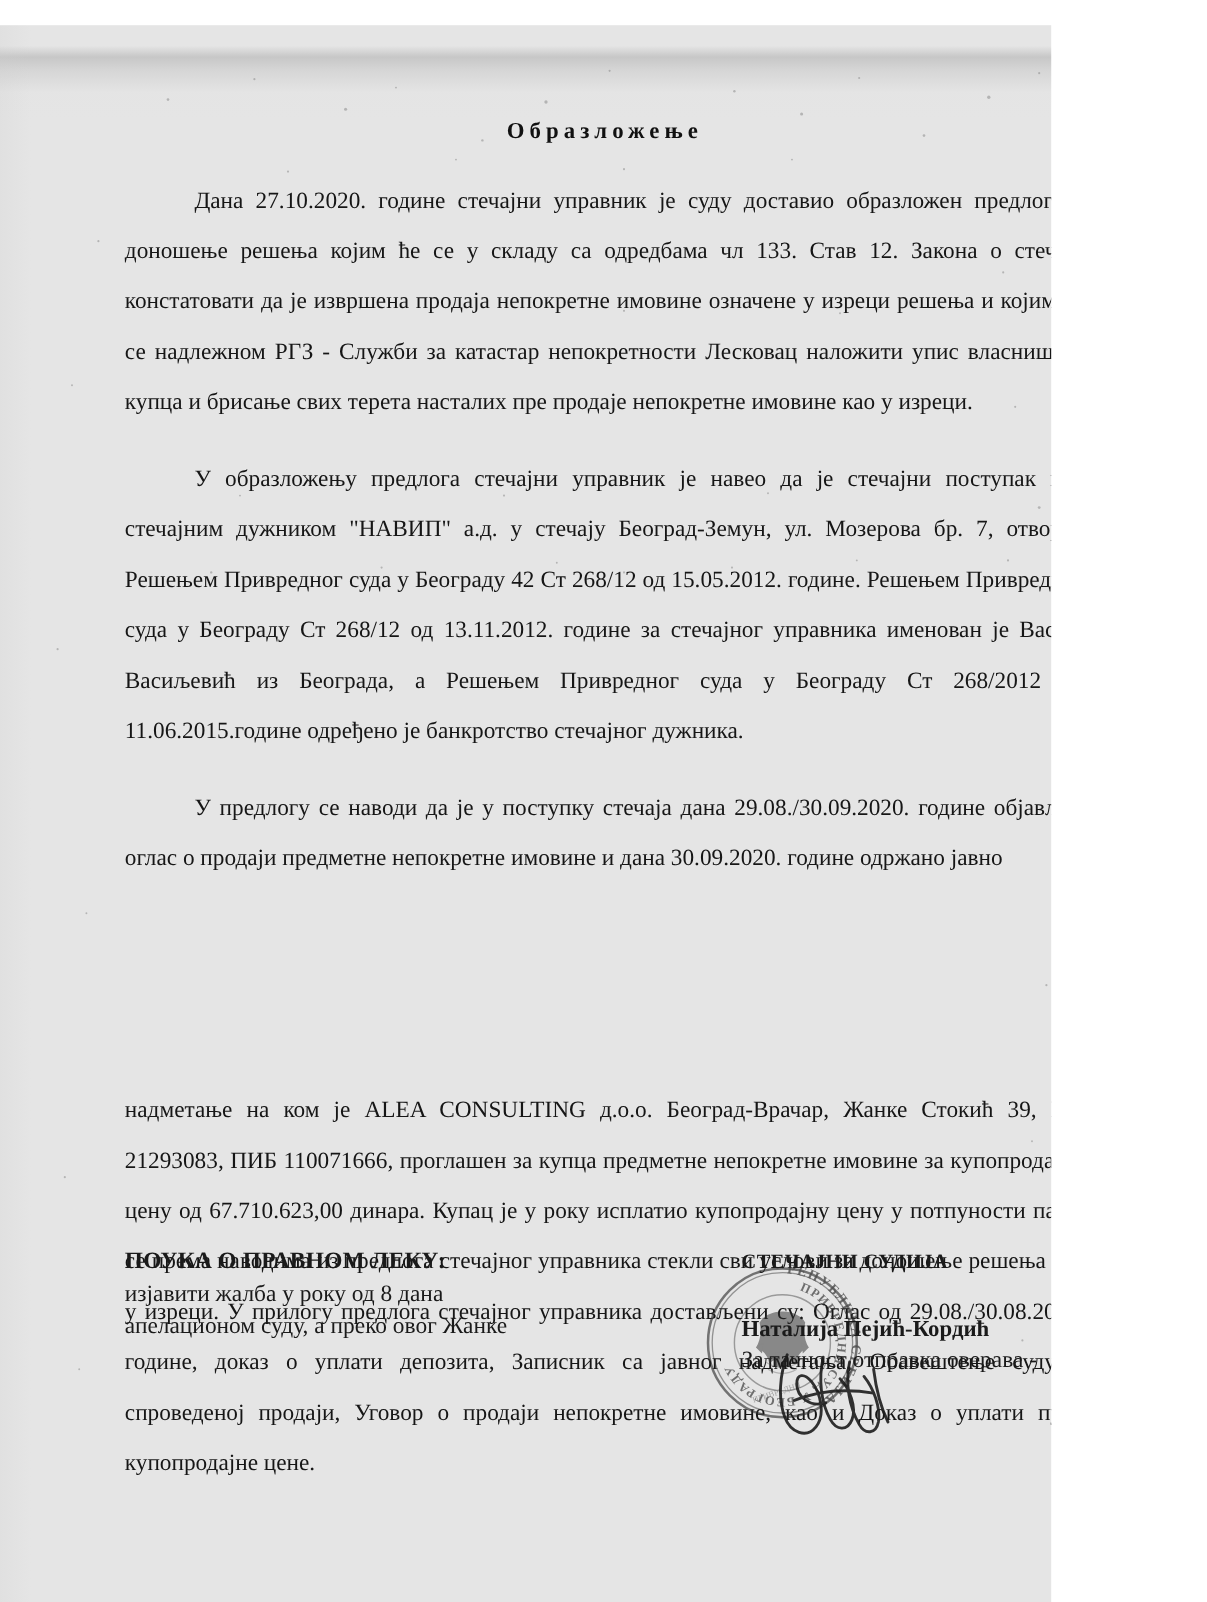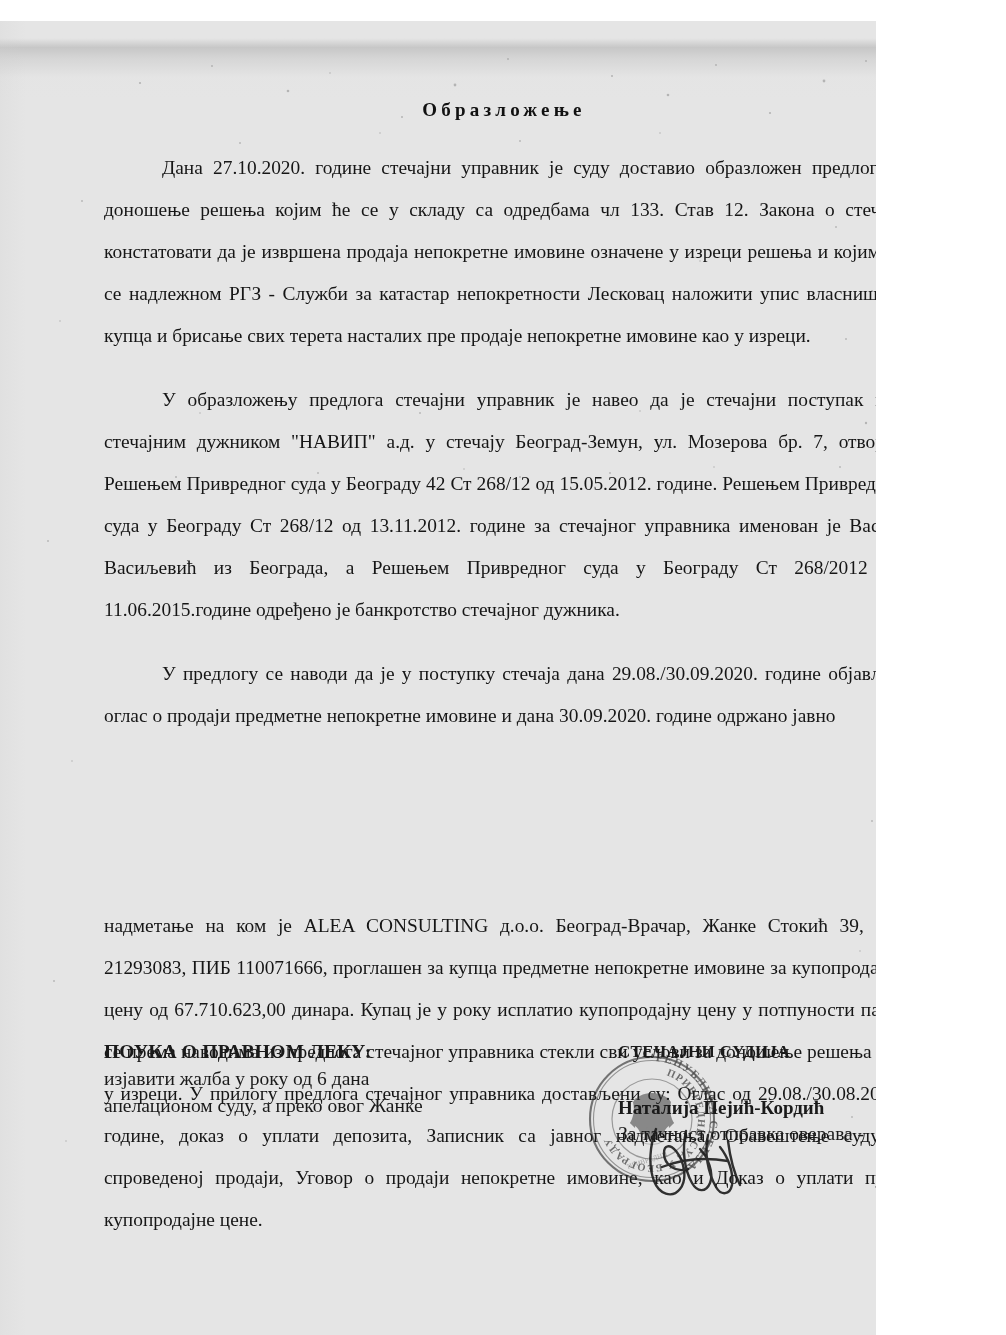--- a/index.html
+++ b/index.html
@@ -300,21 +300,21 @@
     <div class="second-block">
       <p class="para">надметање на ком је ALEA CONSULTING д.о.о. Београд-Врачар, Жанке Стокић 39, МБ 21293083, ПИБ 110071666, проглашен за купца предметне непокретне имовине за купопродајну цену од 67.710.623,00 динара. Купац је у року исплатио купопродајну цену у потпуности па су се према наводима из предлога стечајног управника стекли сви услови за доношење решења као у изреци. У прилогу предлога стечајног управника достављени су: Оглас од 29.08./30.08.2020. године, доказ о уплати депозита, Записник са јавног надметања, Обавештење суду о спроведеној продаји, Уговор о продаји непокретне имовине, као и Доказ о уплати пуне купопродајне цене.</p>
     </div>
 
   </div>
 
   <div class="footer">
 
     <div class="legal-notice">
       <p class="heading">ПОУКА О ПРАВНОМ ЛЕКУ:</p>
-      <p class="line">изјавити жалба у року од 6 дана</p>
+      <p class="line">изјавити жалба у року од 8 дана</p>
       <p class="line">апелационом суду, а преко овог Жанке</p>
     </div>
 
     <div class="judge-block">
       <p class="judge-role">СТЕЧАЈНИ СУДИЈА</p>
       <p class="judge-name">Наталија Пејић-Кордић</p>
       <p class="certify">За тачност отправка оверава -</p>
     </div>
 
   </div>

